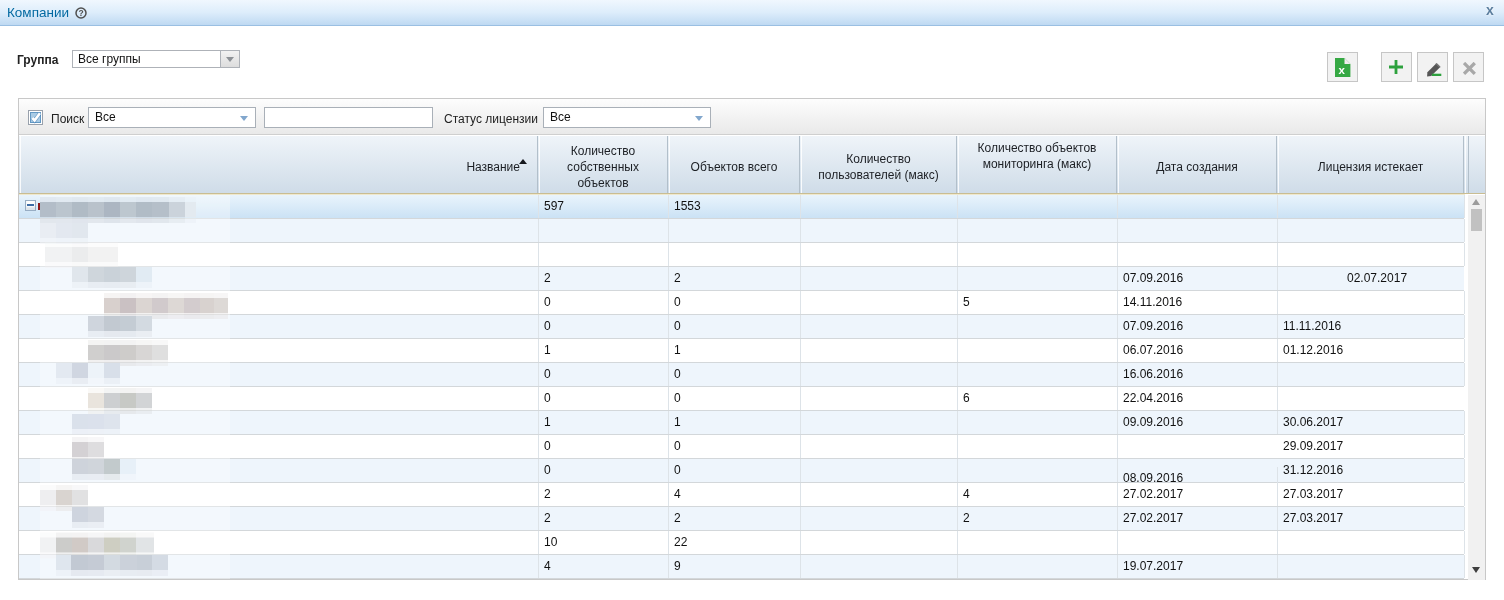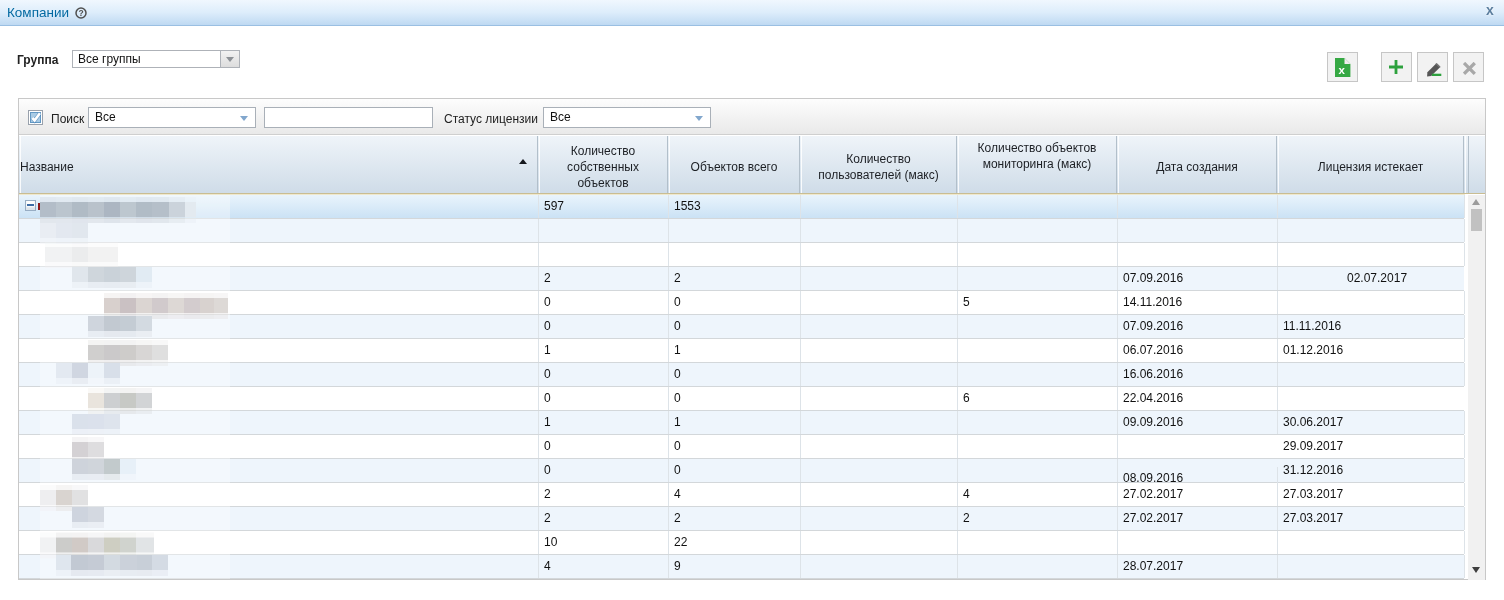--- a/index.html
+++ b/index.html
@@ -64,21 +64,21 @@
   <div style="position:absolute;right:7px;top:8px;width:0;height:0;border-left:4.5px solid transparent;border-right:4.5px solid transparent;border-top:5px solid #82a7cd"></div>
 </div>
 <div style="position:absolute;left:264px;top:107px;width:167px;height:19px;border:1px solid #a9b0b8;background:#fff"></div>
 <div style="position:absolute;left:444px;top:112px;font-size:12px;color:#222">Статус лицензии</div>
 <div style="position:absolute;left:543px;top:107px;width:166px;height:19px;border:1px solid #a9b0b8;background:#fff">
   <div style="position:absolute;left:6px;top:2px;font-size:12px;color:#111;line-height:15px">Все</div>
   <div style="position:absolute;right:7px;top:8px;width:0;height:0;border-left:4.5px solid transparent;border-right:4.5px solid transparent;border-top:5px solid #82a7cd"></div>
 </div>
 
 <div style="position:absolute;left:19px;top:136px;width:1466px;height:57px;background:linear-gradient(#eff4f9,#cfdce8);border-bottom:1px solid #c9bd92">
-<div style="position:absolute;left:1px;top:0;width:518px;height:100%;border-right:1px solid #b2bfca;box-shadow:inset 1px 0 0 rgba(255,255,255,.85);display:flex;align-items:center;justify-content:flex-start;text-align:center;padding-right:17px;font-size:12px;color:#1c1f24;line-height:16px;padding-top:4px;box-sizing:border-box">
+<div style="position:absolute;left:1px;top:0;width:518px;height:100%;border-right:1px solid #b2bfca;box-shadow:inset 1px 0 0 rgba(255,255,255,.85);display:flex;align-items:center;justify-content:flex-end;text-align:center;padding-right:17px;font-size:12px;color:#1c1f24;line-height:16px;padding-top:4px;box-sizing:border-box">
       <div>Название</div>
       <div style="position:absolute;right:10px;top:23px;width:0;height:0;border-left:4px solid transparent;border-right:4px solid transparent;border-bottom:5.5px solid #15181d"></div>
     </div>
     <div style="position:absolute;left:520px;top:0;width:129px;height:100%;border-right:1px solid #b2bfca;box-shadow:inset 1px 0 0 rgba(255,255,255,.85);display:flex;align-items:center;justify-content:center;text-align:center;font-size:12px;color:#1c1f24;line-height:16px;padding-top:4px;box-sizing:border-box">
       <div>Количество<br>собственных<br>объектов</div>
     </div>
     <div style="position:absolute;left:650px;top:0;width:131px;height:100%;border-right:1px solid #b2bfca;box-shadow:inset 1px 0 0 rgba(255,255,255,.85);display:flex;align-items:center;justify-content:center;text-align:center;font-size:12px;color:#1c1f24;line-height:16px;padding-top:4px;box-sizing:border-box">
       <div>Объектов всего</div>
     </div>
     <div style="position:absolute;left:782px;top:0;width:156px;height:100%;border-right:1px solid #b2bfca;box-shadow:inset 1px 0 0 rgba(255,255,255,.85);display:flex;align-items:center;justify-content:center;text-align:center;font-size:12px;color:#1c1f24;line-height:16px;padding-top:4px;box-sizing:border-box">
@@ -232,21 +232,21 @@
     <div style="position:absolute;left:939px;top:0;width:160px;height:23px;box-sizing:border-box;border-right:1px solid #dde3e8;line-height:22px;padding-left:5px;overflow:hidden"></div>
     <div style="position:absolute;left:1099px;top:0;width:160px;height:23px;box-sizing:border-box;border-right:1px solid #dde3e8;line-height:22px;padding-left:5px;overflow:hidden"></div>
     <div style="position:absolute;left:1259px;top:0;width:187px;height:23px;box-sizing:border-box;border-right:1px solid #dde3e8;line-height:22px;padding-left:5px;overflow:hidden"></div>
   </div>
 <div style="position:absolute;left:19px;top:555px;width:1445px;height:24px;background:#eef5fc;border-bottom:1px solid #d3d7da;box-sizing:border-box;font-size:12px;color:#111">
     <div style="position:absolute;left:1px;top:0;width:519px;height:23px;box-sizing:border-box;border-right:1px solid #dde3e8;line-height:22px;padding-left:5px;overflow:hidden"></div>
     <div style="position:absolute;left:520px;top:0;width:130px;height:23px;box-sizing:border-box;border-right:1px solid #dde3e8;line-height:22px;padding-left:5px;overflow:hidden">4</div>
     <div style="position:absolute;left:650px;top:0;width:132px;height:23px;box-sizing:border-box;border-right:1px solid #dde3e8;line-height:22px;padding-left:5px;overflow:hidden">9</div>
     <div style="position:absolute;left:782px;top:0;width:157px;height:23px;box-sizing:border-box;border-right:1px solid #dde3e8;line-height:22px;padding-left:5px;overflow:hidden"></div>
     <div style="position:absolute;left:939px;top:0;width:160px;height:23px;box-sizing:border-box;border-right:1px solid #dde3e8;line-height:22px;padding-left:5px;overflow:hidden"></div>
-    <div style="position:absolute;left:1099px;top:0;width:160px;height:23px;box-sizing:border-box;border-right:1px solid #dde3e8;line-height:22px;padding-left:5px;overflow:hidden">28.07.2017</div>
+    <div style="position:absolute;left:1099px;top:0;width:160px;height:23px;box-sizing:border-box;border-right:1px solid #dde3e8;line-height:22px;padding-left:5px;overflow:hidden">19.07.2017</div>
     <div style="position:absolute;left:1259px;top:0;width:187px;height:23px;box-sizing:border-box;border-right:1px solid #dde3e8;line-height:22px;padding-left:5px;overflow:hidden"></div>
   </div>
 
 <svg width="1504" height="600" style="position:absolute;left:0;top:0;pointer-events:none" xmlns="http://www.w3.org/2000/svg">
     <rect x="40" y="195" width="190" height="384" fill="#ffffff" opacity="0.25"></rect>
     <rect x="40" y="202.0" width="16" height="15.0" fill="#a7b3bf"></rect>
     <rect x="40" y="217.0" width="16" height="6" fill="#a7b3bf" opacity="0.3"></rect>
     <rect x="40" y="197.0" width="16" height="5" fill="#a7b3bf" opacity="0.22"></rect>
     <rect x="56" y="202.0" width="16" height="15.0" fill="#b0bcc6"></rect>
     <rect x="56" y="217.0" width="16" height="6" fill="#b0bcc6" opacity="0.3"></rect>

